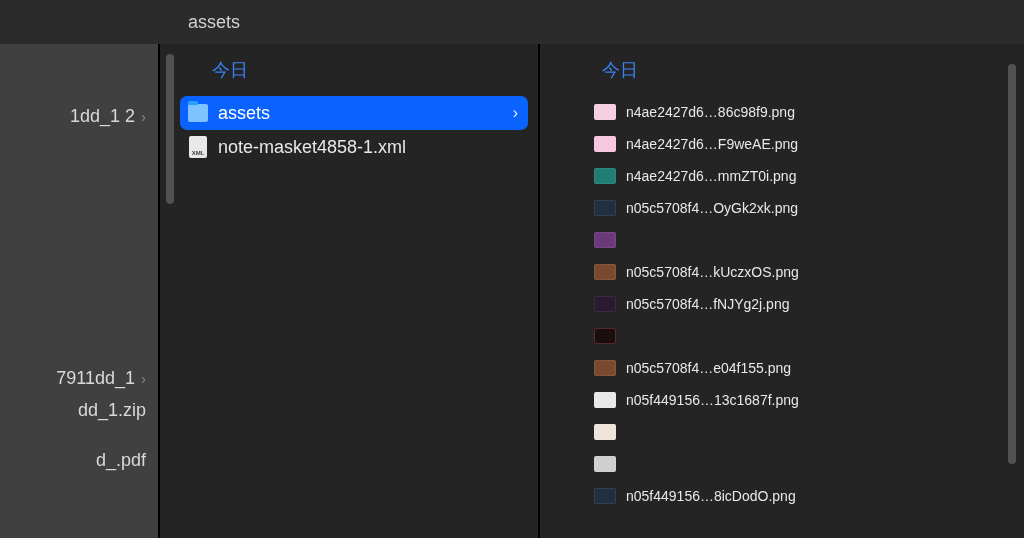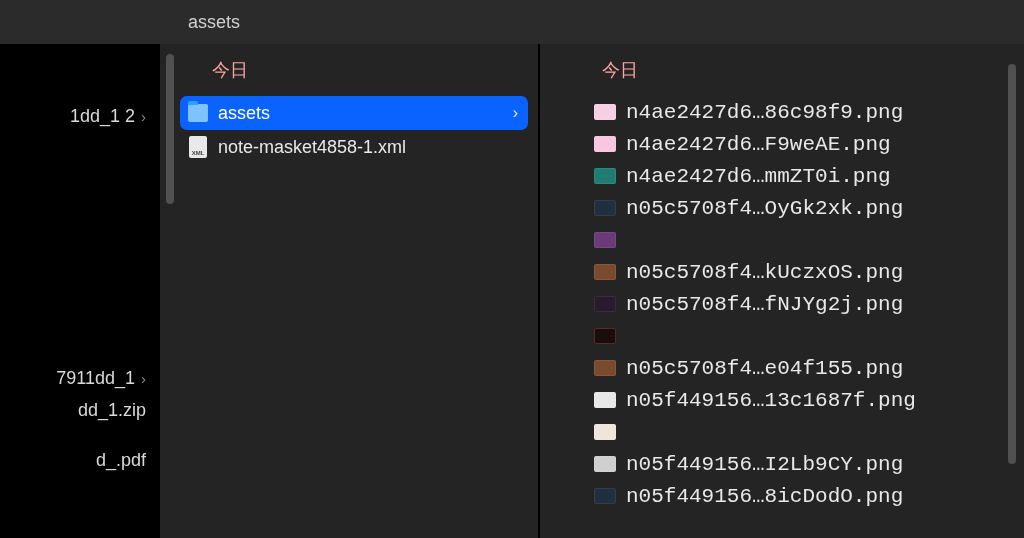--- a/index.html
+++ b/index.html
@@ -1,29 +1,29 @@
 <!DOCTYPE html>
 <html><head>
 <meta charset="utf-8">
 <style>
   * { box-sizing: border-box; margin: 0; padding: 0; }
   html, body { width: 1024px; height: 538px; overflow: hidden; background:#1e1e1e; font-family: -apple-system, "Helvetica Neue", Arial, sans-serif; color:#d9d9d9; }
   .titlebar { height:44px; background:#2b2b2b; display:flex; align-items:center; padding-left:188px; font-size:18px; color:#d0d0d0; }
   .columns { display:flex; height:calc(538px - 44px); background:#1e1e1e; }
   .col { position:relative; height:100%; }
-  .col.c1 { width:160px; background:#000000; border-right:2px solid #000; }
+  .col.c1 { width:160px; background:#404040; border-right:2px solid #000; }
   .col.c2 { width:380px; background:#242424; border-right:2px solid #000; }
   .col.c3 { flex:1; background:#242424; }
-  .section-header { font-size:18px; color:#fca5a5; padding:14px 0 10px 52px; }
+  .section-header { font-size:18px; color:#3b82f6; padding:14px 0 10px 52px; }
   .list { padding:4px 10px 0 10px; }
   .row { display:flex; align-items:center; height:34px; border-radius:7px; padding:0 10px 0 8px; font-size:18px; color:#e8e8e8; gap:10px; cursor:default; position:relative; }
   .row.selected { background:#0a63ff; color:#ffffff; }
   .row .label { flex:1; white-space:nowrap; overflow:hidden; text-overflow:ellipsis; }
   .row .chev { font-size:16px; color:inherit; opacity:.9; }
-  .row.small { height:32px; font-size:21px;font-family:Liberation Mono, monospace; }
+  .row.small { height:32px; font-size:14px; }
   .c1 .list { padding-left:0; padding-right:6px; }
   .c1 .spacer { height:230px; }
   .c1 .rowline { display:flex; align-items:center; justify-content:flex-end; font-size:18px; height:32px; gap:6px; padding-right:6px; color:#d9d9d9; }
   .c1 .rowline .chev { color:#8a8a8a; font-size:15px; }
   .c3 .list { padding-left:46px; padding-right:30px; }
   .scrollbar { position:absolute; top:12px; right:6px; width:8px; border-radius:4px; background:#515151; }
   .c2 .scrollbar-track { position:absolute; left:6px; top:10px; width:8px; height:150px; background:#515151; border-radius:4px; }
   .c2-wrap { position:relative; height:100%; }
   
   .ico { width:20px; height:20px; flex:0 0 20px; display:flex; align-items:center; justify-content:center; }
@@ -141,21 +141,20 @@
         </div>
         <div class="row small">
           <span class="thumb t-white"></span>
           <span class="label">n05f449156…13c1687f.png</span>
         </div>
         <div class="row small">
           <span class="thumb t-cream"></span>
         </div>
         <div class="row small">
           <span class="thumb t-gray"></span>
-          <span class="label">n05f449156…I2Lb9CY.png</span>
         </div>
         <div class="row small">
           <span class="thumb t-dark"></span>
           <span class="label">n05f449156…8icDodO.png</span>
         </div>
       </div>
   </div>
 
 </div>
 

